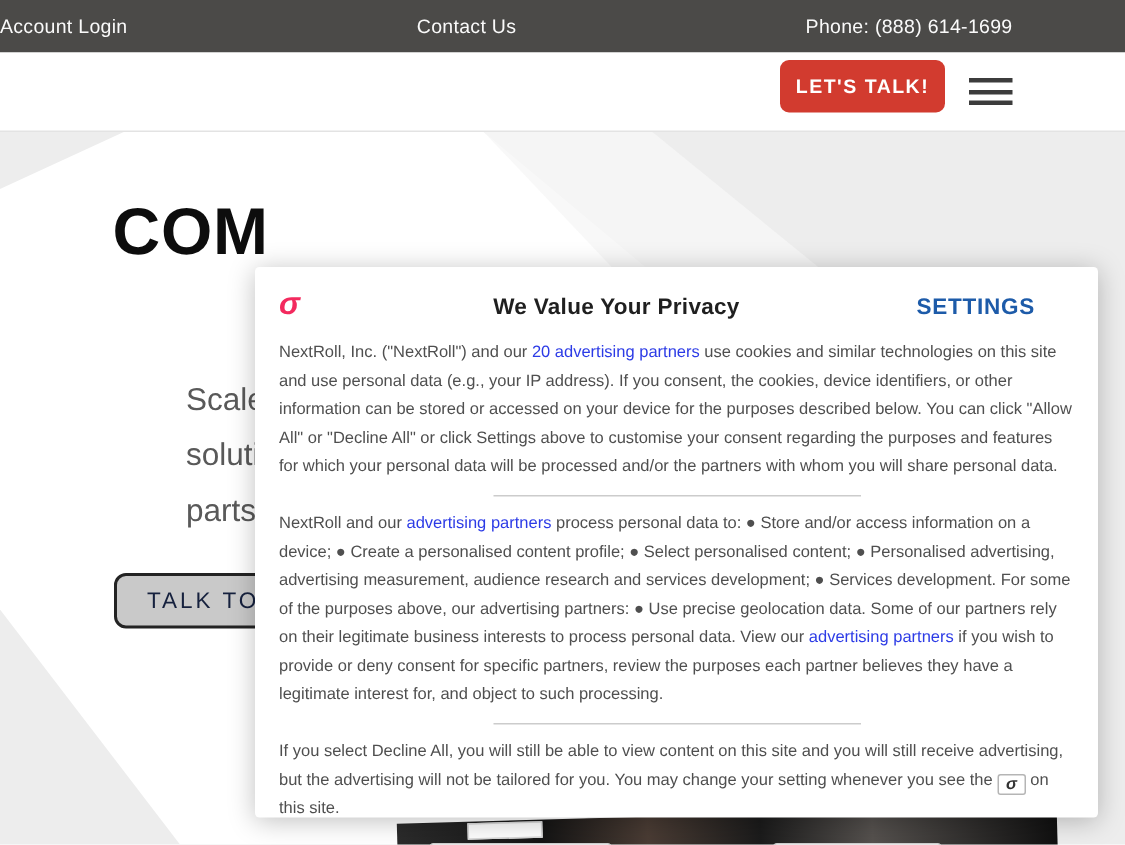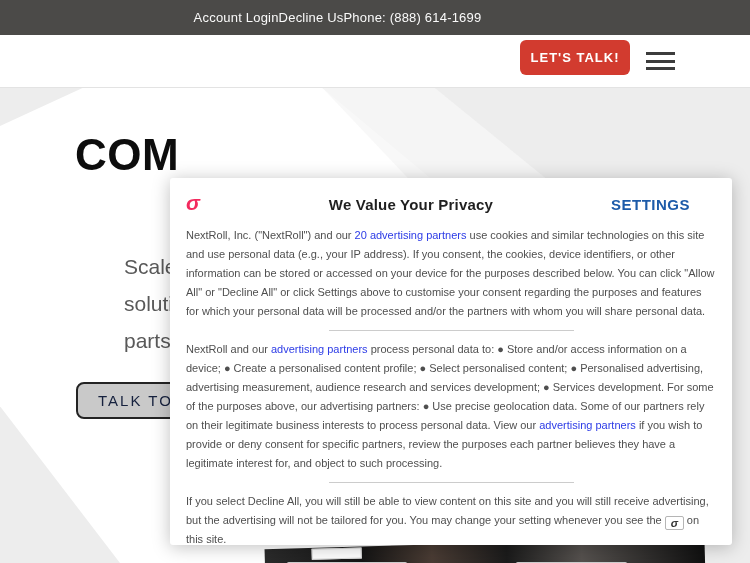--- a/index.html
+++ b/index.html
@@ -1,21 +1,21 @@
 <!DOCTYPE html>
 <html><head>
 <meta charset="utf-8">
 <style>
   * { margin:0; padding:0; box-sizing:border-box; }
   html,body { width:750px; height:563px; overflow:hidden; background:#fff;
     font-family:"Liberation Sans", sans-serif; }
 
   
   .topbar { position:absolute; left:0; top:0; width:750px; height:35px;
-    background:#4b4a48; display:flex; align-items:center; justify-content:center;
+    background:#4b4a48; display:flex; align-items:center; justify-content:space-between;
     padding-right:75px; z-index:5; }
   .topbar a { color:#fafafa; font-size:13px; text-decoration:none; letter-spacing:.2px; }
 
   
   .header { position:absolute; left:0; top:35px; width:750px; height:53px;
     background:#ffffff; z-index:5; border-bottom:1px solid #e3e3e3; }
   .cta-btn { position:absolute; left:520px; top:5px; width:110px; height:35px;
     background:#d23b2f; color:#fff; border:none; border-radius:6px;
     font-family:"Liberation Sans", sans-serif;
     font-size:13px; font-weight:bold; letter-spacing:1px; cursor:pointer; }
@@ -71,21 +71,21 @@
     color:#1d5ba9; font-weight:bold; font-size:12px; letter-spacing:.4px; cursor:pointer;
     font-family:"Liberation Sans", sans-serif; }
   .decline { width:122px; }
   .allow { width:113px; }
 </style>
 </head>
 <body>
 
 <div class="topbar">
   <a href="#">Account Login</a>
-  <a href="#">Decline Us</a>
+  <a href="#">Contact Us</a>
   <a href="#">Phone: (888) 614-1699</a>
 </div>
 
 <div class="header">
   <button class="cta-btn">LET'S TALK!</button>
   <div class="hamburger">
     <span></span>
       <span></span>
       <span></span>
   </div>

